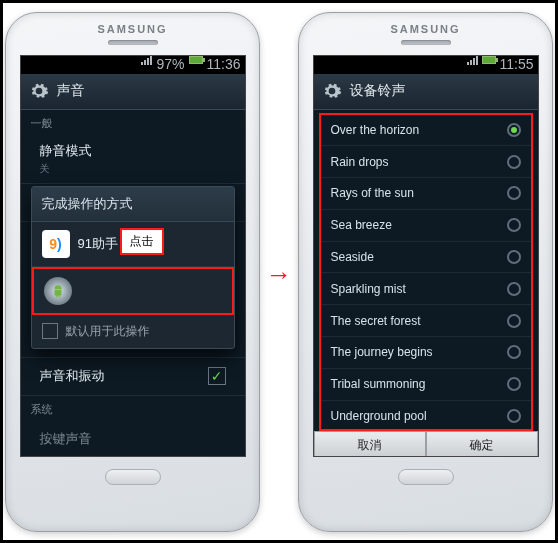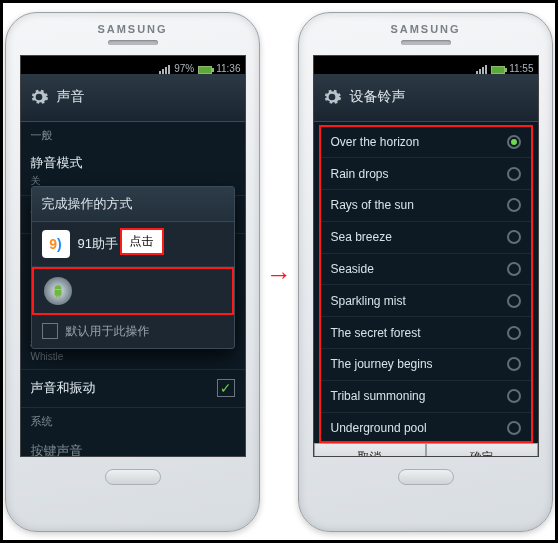--- a/index.html
+++ b/index.html
@@ -48,49 +48,49 @@
     background: #0d1a24;
     border: 1px solid #444;
     position: relative;
     overflow: hidden;
     color: #d9e2e8;
     font-size: 12px;
   }
   .status-bar {
     display: flex;
     justify-content: flex-end;
-    align-items: flex-end;
+    align-items: flex-start;
     gap: 4px;
     height: 18px;
     padding: 0 4px;
     background: #000;
     color: #aeb6bc;
-    font-size: 10px;
+    font-size: 14px;
   }
   .header {
     display: flex;
     align-items: center;
-    height: 48px;
+    height: 36px;
     background: linear-gradient(#2b3945, #1a2530);
     border-bottom: 1px solid #3a4a57;
     padding: 0 8px;
     gap: 8px;
   }
   .header .title { color: #dfe7ec; font-size: 14px; }
   .gear-icon {
     width: 20px; height: 20px; display: inline-flex;
   }
   .section-label {
     color: #7e8b94;
     font-size: 11px;
     padding: 6px 10px 4px;
     font-family: Liberation Serif, serif;
   }
   .row {
-    padding: 7px 10px;
+    padding: 7px 19px;
     border-bottom: 1px solid #1f2d37;
     display: flex;
     align-items: center;
     justify-content: space-between;
     min-height: 38px;
   }
   .row .primary { color: #e4ecf1; font-size: 13px; }
   .row .secondary { color: #6f7d87; font-size: 10px; margin-top: 2px; }
   .check {
     width: 18px; height: 18px; border: 1px solid #6b7780;

